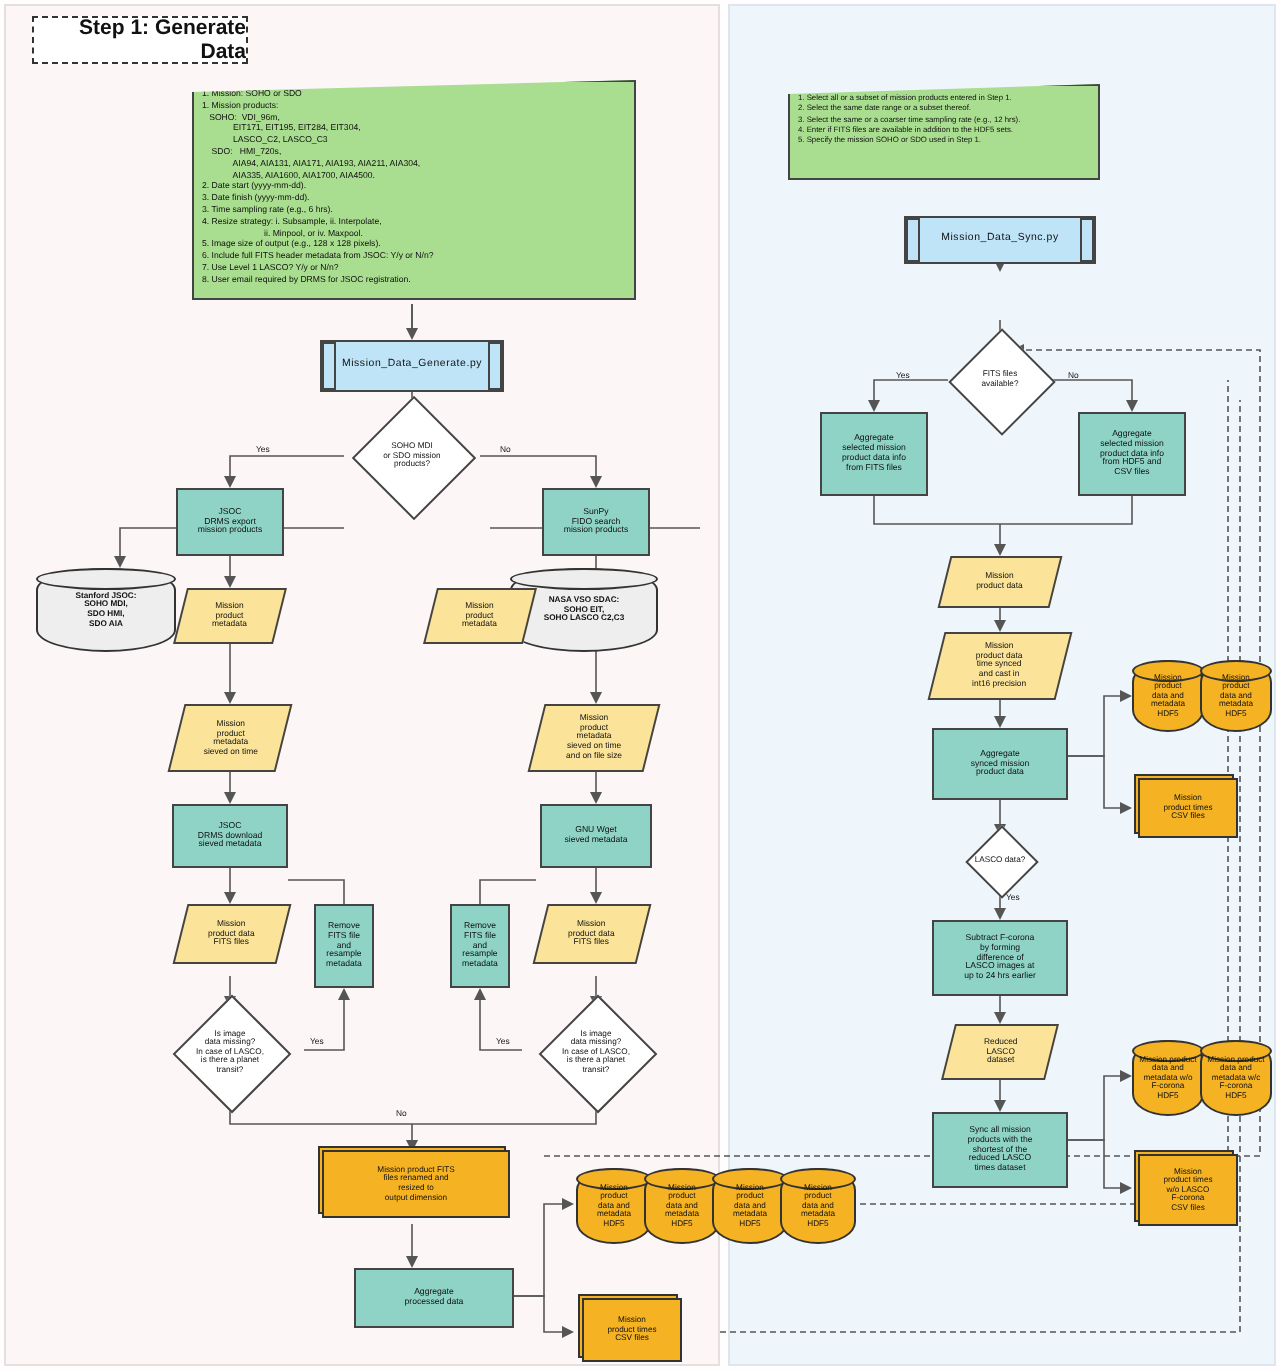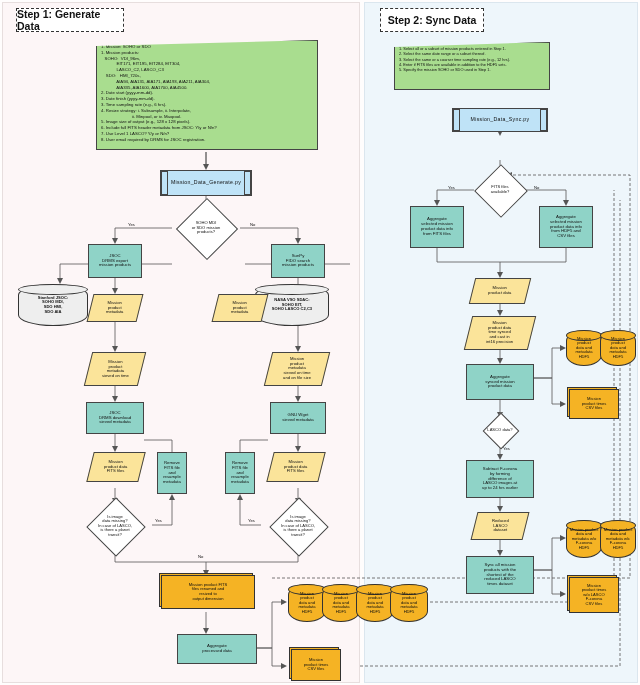--- a/index.html
+++ b/index.html
@@ -6,21 +6,21 @@
   body{font-family:"Liberation Sans", sans-serif;}
   #canvas{position:relative;width:640px;height:685px;background:#fffdfd;overflow:hidden;}
 
   
   .panel{position:absolute;box-sizing:border-box;}
   #panel-step1{left:2px;top:2px;width:358px;height:681px;background:#fdf6f7;border:1px solid #e7dede;}
   #panel-step2{left:364px;top:2px;width:274px;height:681px;background:#eef6fb;border:1px solid #dbe6ee;}
 
   .step-title{position:absolute;box-sizing:border-box;border:1.4px dashed #333;background:#fff;
     display:flex;align-items:center;justify-content:center;font-size:10.5px;font-weight:bold;color:#111;}
-  #title-step1{left:16px;top:8px;width:108px;height:24px;}
+  #title-step1{left:16px;top:8px;width:108px;height:24px;text-align:right;}
   #title-step2{left:380px;top:8px;width:104px;height:24px;}
 
   
   .node{position:absolute;box-sizing:border-box;display:flex;align-items:center;justify-content:center;
     text-align:center;line-height:1.12;color:#111;overflow:visible;}
   .node .lbl{display:block;padding:1px;}
 
   
   .proc{background:#8fd3c7;border:1px solid #444;font-size:4.3px;}
   
@@ -360,21 +360,20 @@
   </div>
 
   <div class="node docs" style="left:292px;top:650px;width:48px;height:30px;">
     <div class="sh" style="left:-4px;top:-4px;width:48px;height:30px;z-index:1;"></div>
     <div class="sh" style="left:-2px;top:-2px;width:48px;height:30px;z-index:2;"></div>
     <span class="lbl" style="white-space:pre;">Mission
 product times
 CSV files</span>
   </div>
 
-  <div class="step-title" id="title-step2">Step 2: Sync Data</div>
 
   <div class="node note" style="left:394px;top:42px;width:156px;height:48px;clip-path:polygon(0 5px,100% 0,100% 100%,0 100%);">
     <span class="lbl" style="font-size:3.9px;">1. Select all or a subset of mission products entered in Step 1.
 2. Select the same date range or a subset thereof.
 3. Select the same or a coarser time sampling rate (e.g., 12 hrs).
 4. Enter if FITS files are available in addition to the HDF5 sets.
 5. Specify the mission SOHO or SDO used in Step 1.</span>
   </div>
 
   <div class="node script" style="left:452px;top:108px;width:96px;height:24px;">

